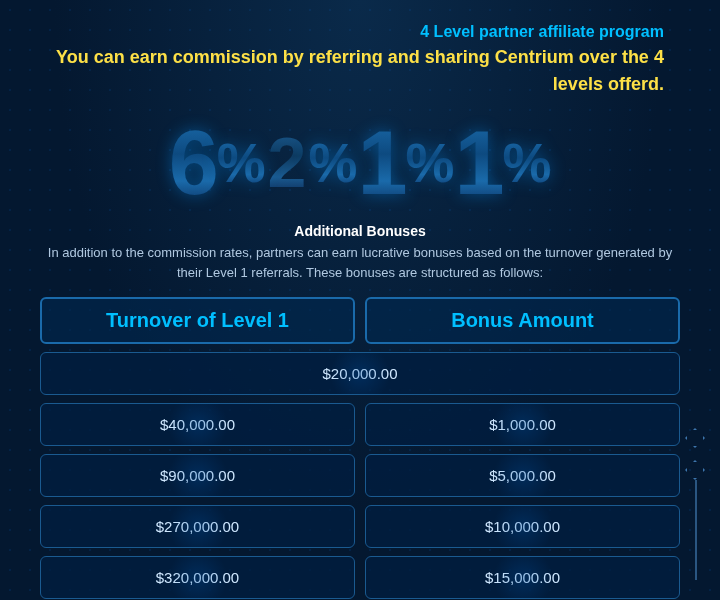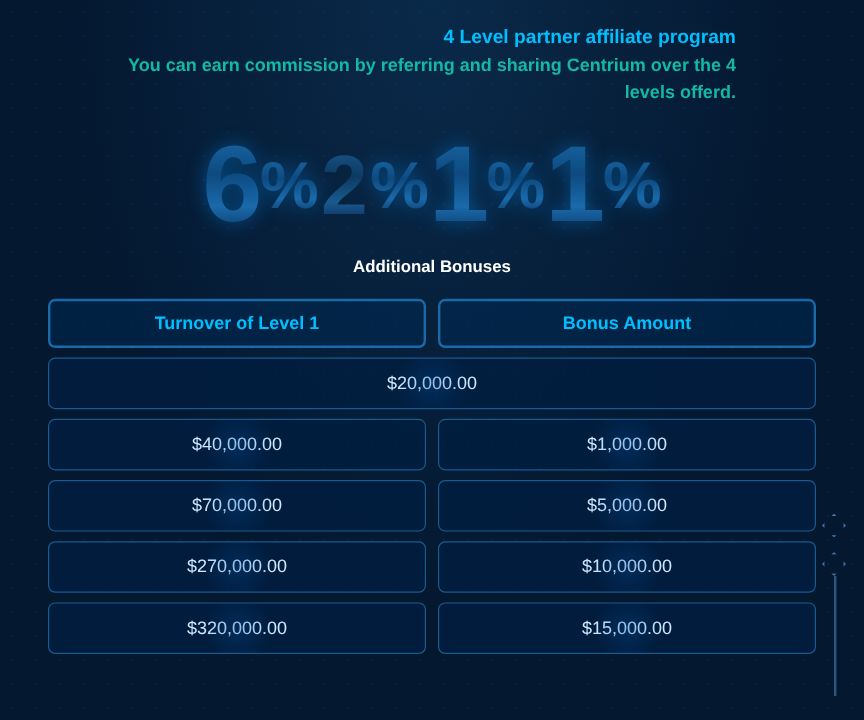--- a/index.html
+++ b/index.html
@@ -47,22 +47,22 @@
     }
 
     .title-main {
       color: #00bfff;
       font-size: 16px;
       font-weight: bold;
       line-height: 1.5;
     }
 
     .title-sub {
-      color: #14b8a6;
-      font-size: 15px;
+      color: #fde047;
+      font-size: 18px;
       font-weight: bold;
       line-height: 1.5;
     }
 
     .percentage-display {
       display: flex;
       align-items: center;
       justify-content: center;
       margin: 10px 0 15px 0;
       gap: 0;
@@ -139,21 +139,21 @@
     }
 
     .table-header-cell {
       flex: 1;
       border: 2px solid #1a6aaa;
       border-radius: 6px;
       padding: 10px 16px;
       text-align: center;
       color: #00bfff;
       font-weight: bold;
-      font-size: 15px;
+      font-size: 20px;
       background: rgba(0, 40, 80, 0.6);
     }
 
     .table-data-row {
       display: flex;
       gap: 10px;
     }
 
     .table-data-cell {
       flex: 1;
@@ -231,37 +231,38 @@
     <span class="pct-separator">2</span>
     <span class="pct-symbol">%</span>
     <span class="pct-num">1</span>
     <span class="pct-symbol">%</span>
     <span class="pct-num">1</span>
     <span class="pct-symbol">%</span>
   </div>
 
   <div class="additional-bonuses">
     <div class="bold-title">Additional Bonuses</div>
+    <p>In addition to the commission rates, partners can earn lucrative bonuses based on the turnover generated by their Level 1 referrals. These bonuses are structured as follows:</p>
   </div>
 
   <div class="table-container">
     <div class="table-header-row">
       <div class="table-header-cell">Turnover of Level 1</div>
       <div class="table-header-cell">Bonus Amount</div>
     </div>
 
     <div class="table-data-row">
       <div class="table-data-cell">$20,000.00</div>
     </div>
     <div class="table-data-row">
       <div class="table-data-cell">$40,000.00</div>
       <div class="table-data-cell">$1,000.00</div>
     </div>
     <div class="table-data-row">
-      <div class="table-data-cell">$70,000.00</div>
+      <div class="table-data-cell">$90,000.00</div>
       <div class="table-data-cell">$5,000.00</div>
     </div>
     <div class="table-data-row">
       <div class="table-data-cell">$270,000.00</div>
       <div class="table-data-cell">$10,000.00</div>
     </div>
     <div class="table-data-row">
       <div class="table-data-cell">$320,000.00</div>
       <div class="table-data-cell">$15,000.00</div>
     </div>

